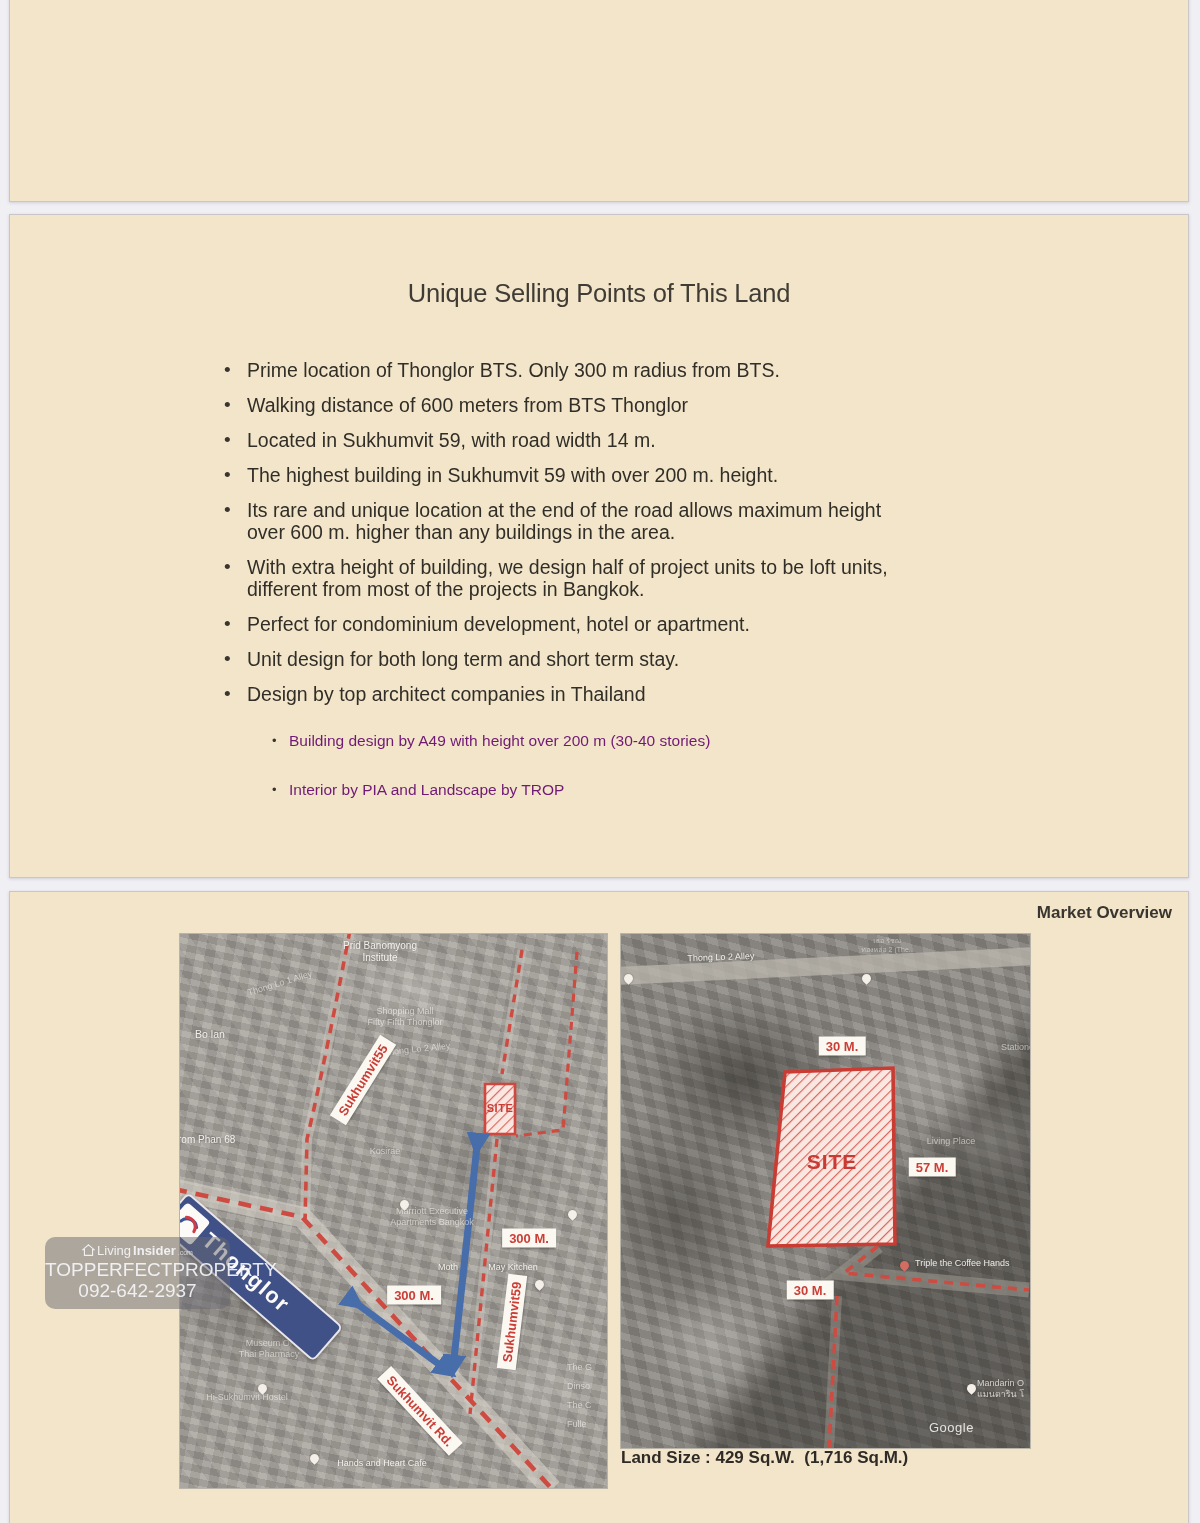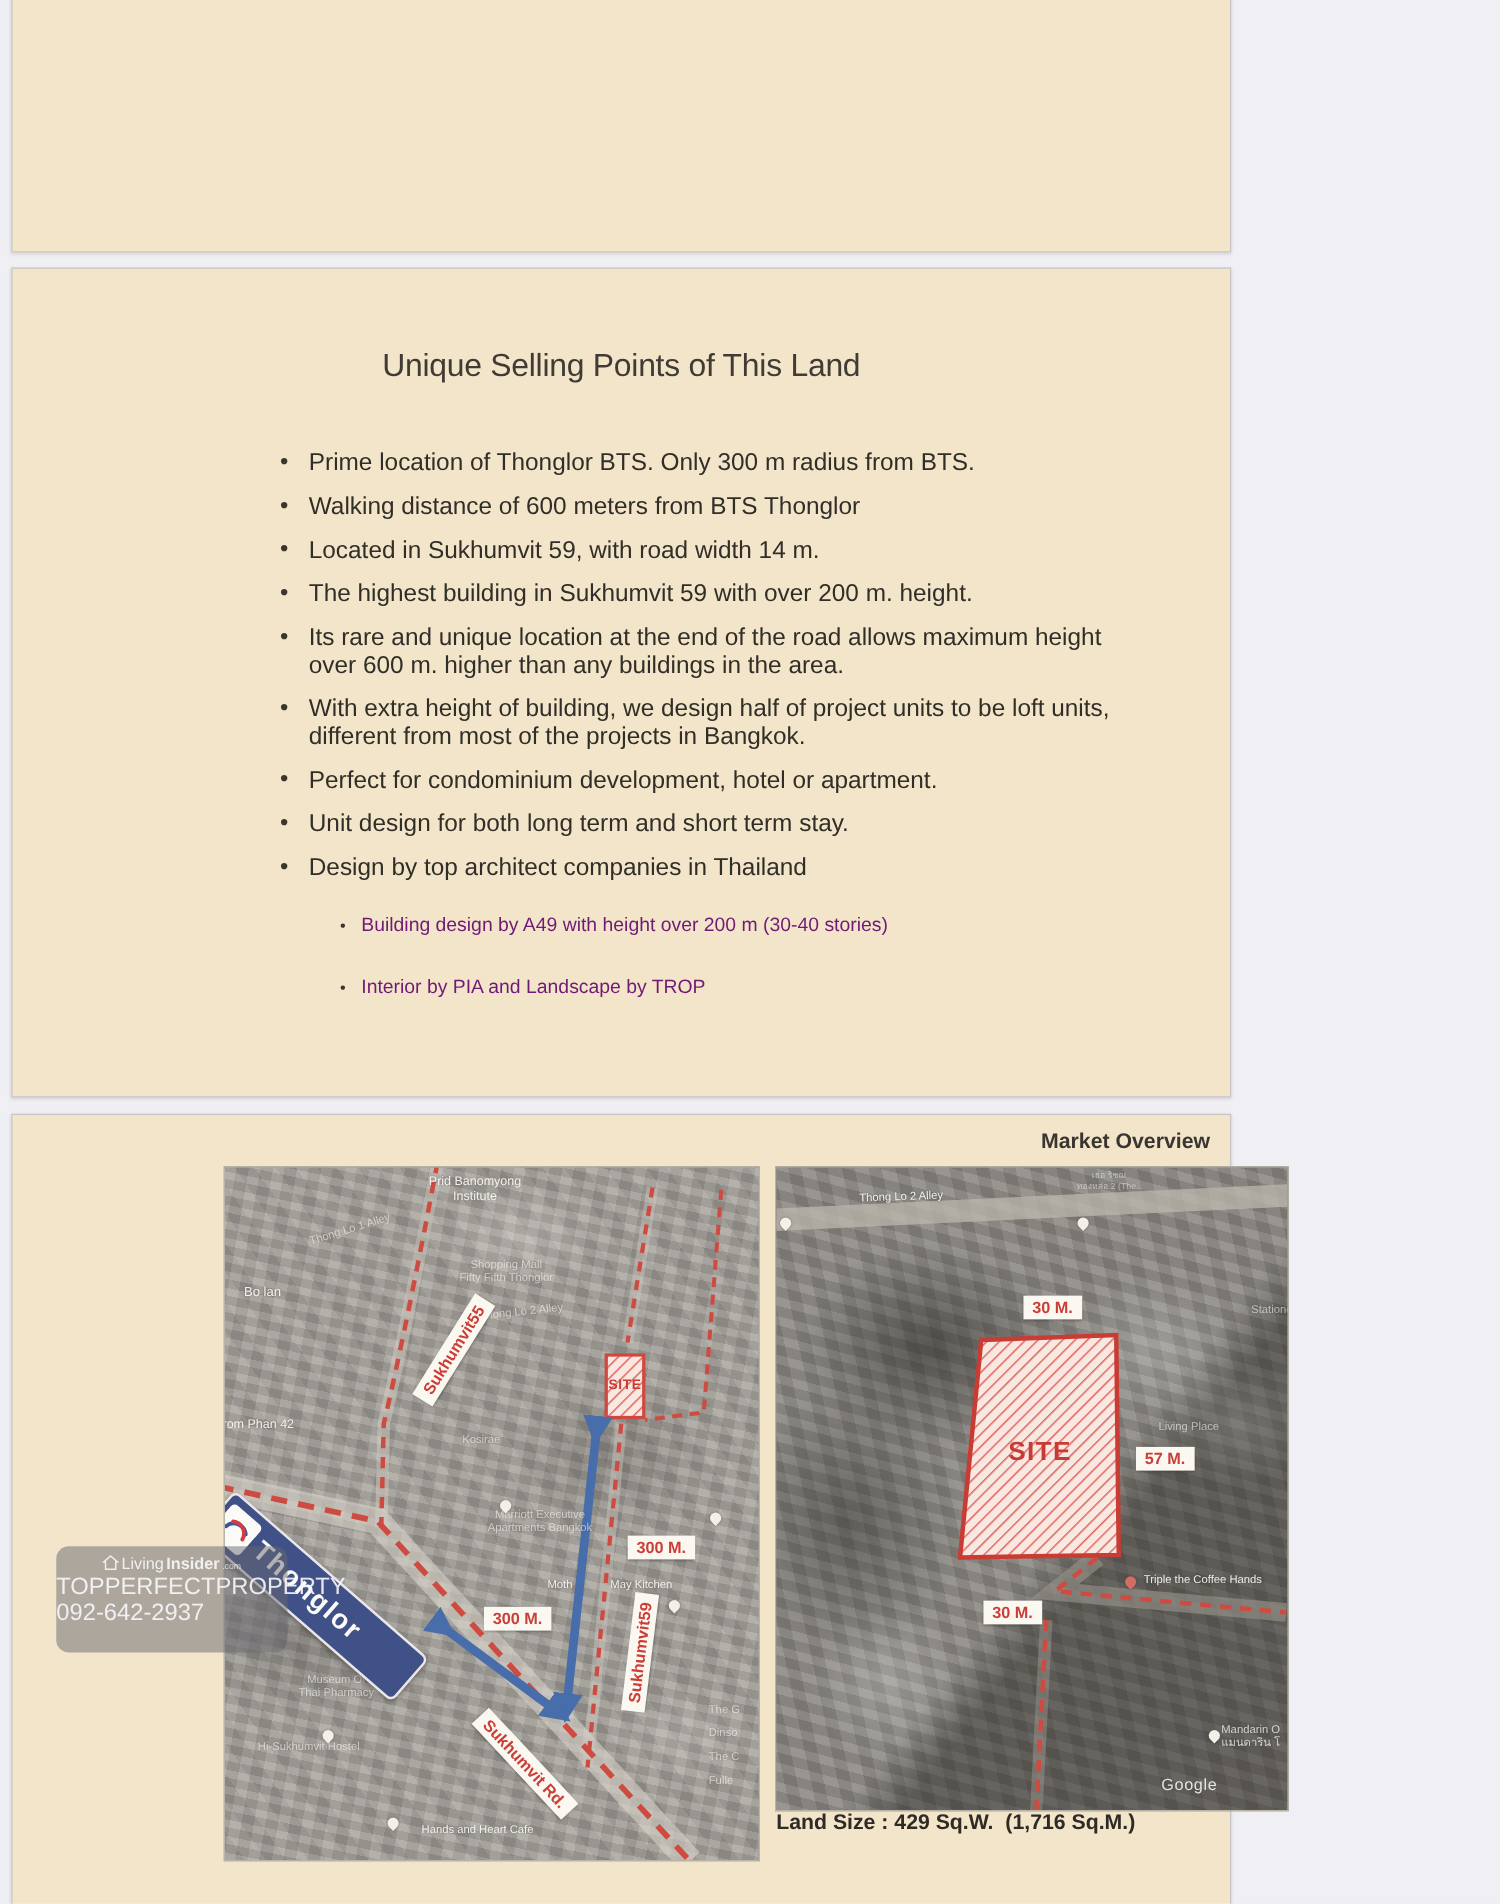--- a/index.html
+++ b/index.html
@@ -1,19 +1,19 @@
 <!DOCTYPE html>
 <html><head>
 <meta charset="utf-8">
 <style>
   html,body{margin:0;padding:0;}
   body{background:#eeedf2;font-family:"Liberation Sans","DejaVu Sans",sans-serif;}
   #canvas{position:relative;width:1200px;height:1523px;overflow:hidden;background:#f0eff4;}
 
-  .slide{position:absolute;left:9px;width:976px;background:#f2e5c9;border:1px solid #c9c5c9;
+  .slide{position:absolute;left:9px;width:1180px;background:#f2e5c9;border:1px solid #c9c5c9;
          box-shadow:0 1px 3px rgba(60,60,70,.18);box-sizing:border-box;}
   #slide-top{top:-8px;height:210px;}
   #slide-usp{top:214px;height:664px;}
   #slide-market{top:891px;height:900px;}
 
   
   .usp-title{margin:64px 0 0 0;text-align:center;font-size:25.5px;font-weight:400;
              color:#403c35;line-height:28px;letter-spacing:-.2px;}
   .usp-list{margin:52px 0 0 237px;padding:0;width:820px;}
   .usp-list > li{list-style:none;position:relative;font-size:19.5px;line-height:22px;
@@ -74,22 +74,22 @@
             transform:rotate(41deg);transform-origin:0 0;display:flex;align-items:center;
             box-shadow:1px 2px 4px rgba(0,0,0,.4);}
   .bts-logo{width:31px;height:31px;background:#fff;border-radius:4px;margin:0 6px 0 4px;
             display:flex;align-items:center;justify-content:center;}
   .bts-text{color:#fff;font-weight:bold;font-size:22px;letter-spacing:1.5px;}
 
   .land-size{position:absolute;left:611px;top:556px;font-size:17px;font-weight:bold;
              color:#2e2a26;white-space:pre;}
 
   
-  .watermark{position:absolute;left:45px;top:1237px;width:185px;height:85px;z-index:200;
-             background:rgba(104,104,112,.50);border-radius:10px;text-align:left;
+  .watermark{position:absolute;left:45px;top:1237px;width:185px;height:72px;z-index:200;
+             background:rgba(104,104,112,.50);border-radius:10px;text-align:center;
              color:rgba(245,245,248,.92);}
   .wm-brand{margin-top:6px;font-size:13px;display:flex;align-items:baseline;justify-content:center;gap:2px;}
   .wm-brand .b{font-weight:bold;}
   .wm-brand .tld{font-size:7px;opacity:.8;}
   .wm-name{font-size:19px;line-height:20px;margin-top:2px;font-weight:400;}
   .wm-phone{font-size:19px;line-height:20px;margin-top:1px;}
   .wm-house{width:13px;height:13px;align-self:center;}
 </style>
 </head>
 <body>
@@ -150,21 +150,21 @@
         <path d="M 176,369 L 268,437" fill="none" stroke="#2d5aa7" stroke-width="7" marker-start="url(#ahL)" marker-end="url(#ahL)"></path>
       </svg>
 
       <span class="ml" style="left:200px;top:6px;">Prid Banomyong
 Institute</span>
       <span class="ml tiny faint" style="left:100px;top:44px;transform:translate(-50%,0) rotate(-17deg);">Thong Lo 1 Alley</span>
       <span class="ml" style="left:30px;top:94px;font-size:10.5px;">Bo lan</span>
       <span class="ml tiny faint" style="left:225px;top:72px;">Shopping Mall
 Fifty Fifth Thonglor</span>
       <span class="ml tiny faint" style="left:237px;top:110px;transform:translate(-50%,0) rotate(-6deg);">Thong Lo 2 Alley</span>
-      <span class="ml noc" style="left:-2px;top:200px;">rom Phan 42</span>
+      <span class="ml noc" style="left:-2px;top:200px;">rom Phan 68</span>
       <span class="ml tiny faint" style="left:205px;top:212px;">Kosirae</span>
       <span class="ml tiny faint" style="left:252px;top:272px;">Marriott Executive
 Apartments Bangkok</span>
       <span class="ml tiny" style="left:268px;top:328px;">Moth</span>
       <span class="ml tiny" style="left:333px;top:328px;">May Kitchen</span>
       <span class="ml tiny faint" style="left:67px;top:458px;">Hi-Sukhumvit Hostel</span>
       <span class="ml tiny faint" style="left:89px;top:404px;">Museum Of
 Thai Pharmacy</span>
       <span class="ml tiny" style="left:202px;top:524px;">Hands and Heart Cafe</span>
       <span class="ml tiny faint noc" style="left:387px;top:424px;line-height:19px;">The G

